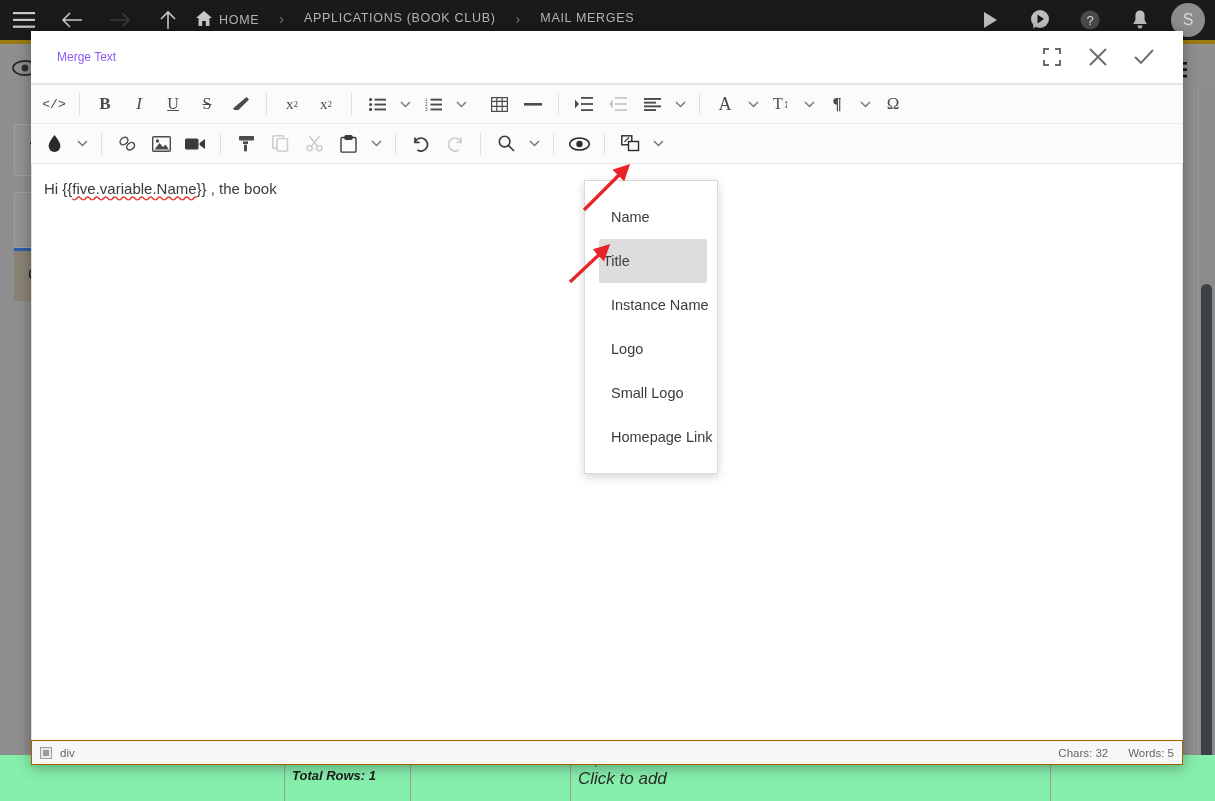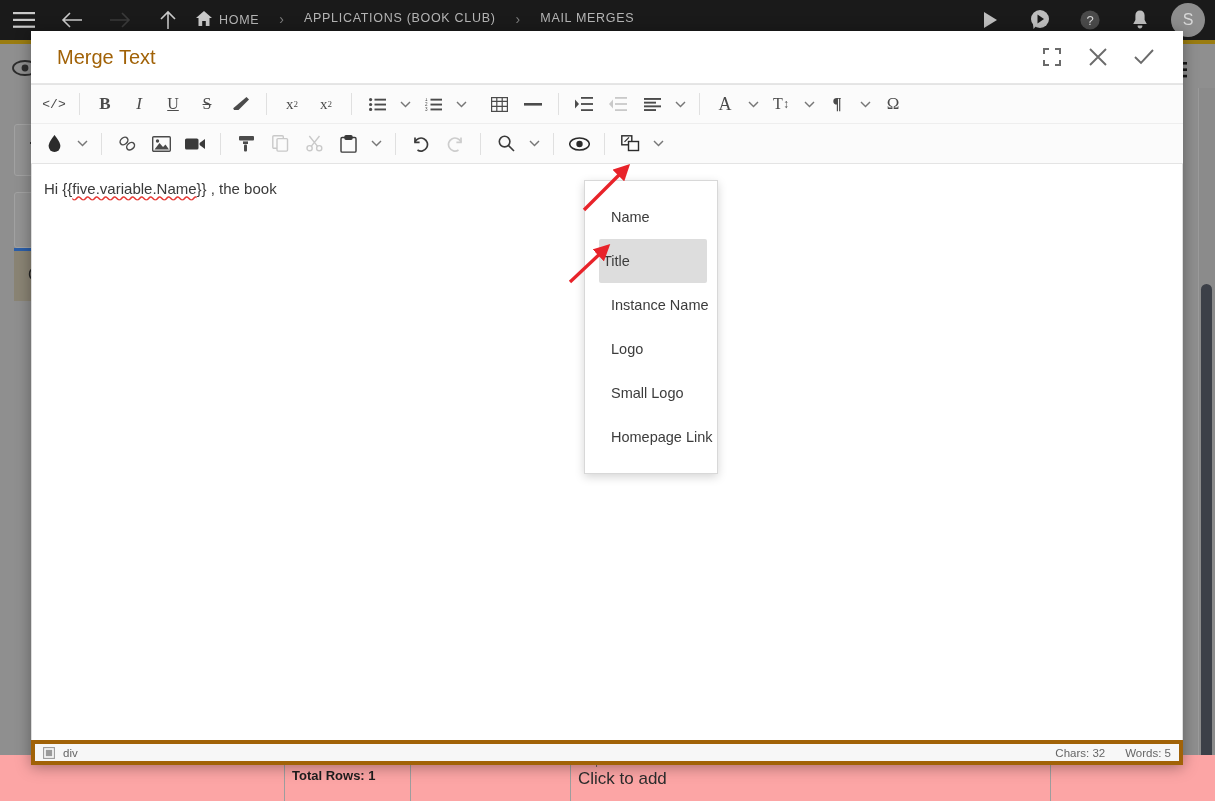--- a/index.html
+++ b/index.html
@@ -66,21 +66,22 @@
     background:#8a8474;
   }
   .bg-hamb{ position:absolute; right:28px; top:18px; color:#161616; }
   .bg-ico-lines{ position:absolute; left:30px; top:96px; color:#2d2d2d; }
   .bg-dash{ position:absolute; left:32px; top:168px; width:14px; height:2px; background:#1f1f1f; }
   .bg-c{ position:absolute; left:28px; top:222px; color:#232323; font-size:16px; }
 
   
   .bg-bottom{
     position:absolute; left:0; right:0; bottom:0; height:46px;
-    background:#fca5a5;
+    background:#86efac;
+    font-style:italic;
   }
   .bg-bottom .cell-sep{ position:absolute; top:0; bottom:0; width:1px; background:#9d9d9d; }
   .bg-total{
     position:absolute; left:292px; top:13px;
     font-size:13px; font-weight:bold; color:#1d1d1d;
   }
   .bg-help-label{
     position:absolute; left:578px; top:0px;
     font-size:11.5px; color:#555; opacity:.85;
   }
@@ -106,21 +107,21 @@
     background:#ffffff;
     box-shadow:0 2px 14px rgba(0,0,0,.35);
     display:flex; flex-direction:column;
     z-index:20;
   }
   .modal-head{
     height:53px; display:flex; align-items:center;
     border-bottom:1px solid #e6e6e6;
     padding:0 16px 0 26px;
   }
-  .modal-title{ font-size:20px; color:#a16207; flex:1; }
+  .modal-title{ font-size:12px; color:#8b5cf6; flex:1; }
   .head-btn{
     width:46px; height:46px; display:flex; align-items:center; justify-content:center;
     color:#6b6b6b; cursor:pointer;
   }
 
   
   .editor-wrap{
     flex:1; display:flex; flex-direction:column;
     margin:0 0 0 0; padding:0 0 0 0;
   }
@@ -160,21 +161,21 @@
   .etext{
     font-size:15px; color:#3a3a3a; line-height:1.5;
   }
   .spellerr{
     text-decoration: underline wavy #e53935;
     text-decoration-skip-ink:none;
   }
 
   .editor-foot{
     height:25px; background:#f7f7f7;
-    border:4px solid #a16207;
+    border:1px solid #a16207;
     display:flex; align-items:center;
     padding:0 8px 0 8px;
     font-size:11.5px; color:#666;
   }
   .path-ico{ margin-right:8px; color:#9a9a9a; display:flex; align-items:center;}
   .foot-right{ margin-left:auto; display:flex; gap:20px; }
 
   
   .dropdown{
     position:absolute; left:584px; top:180px;

